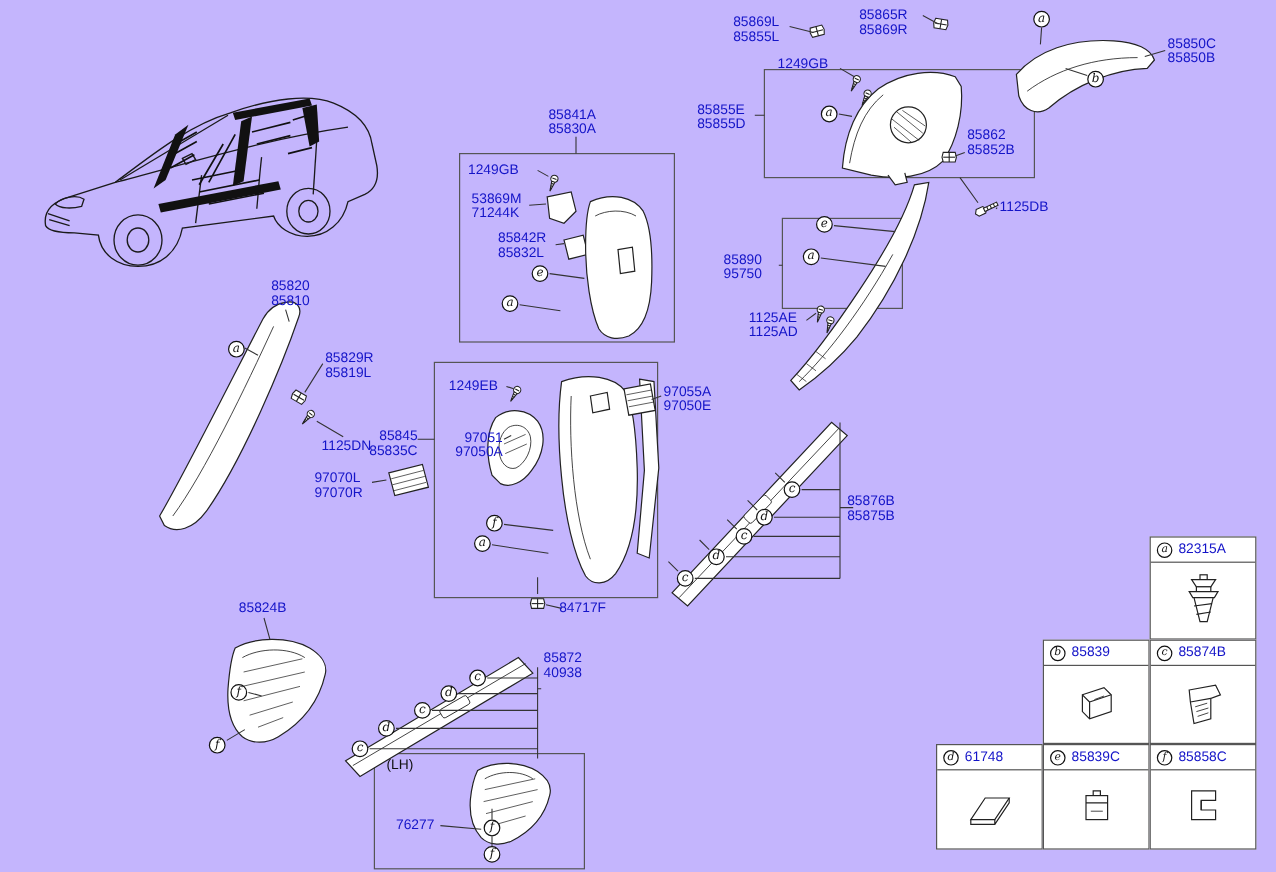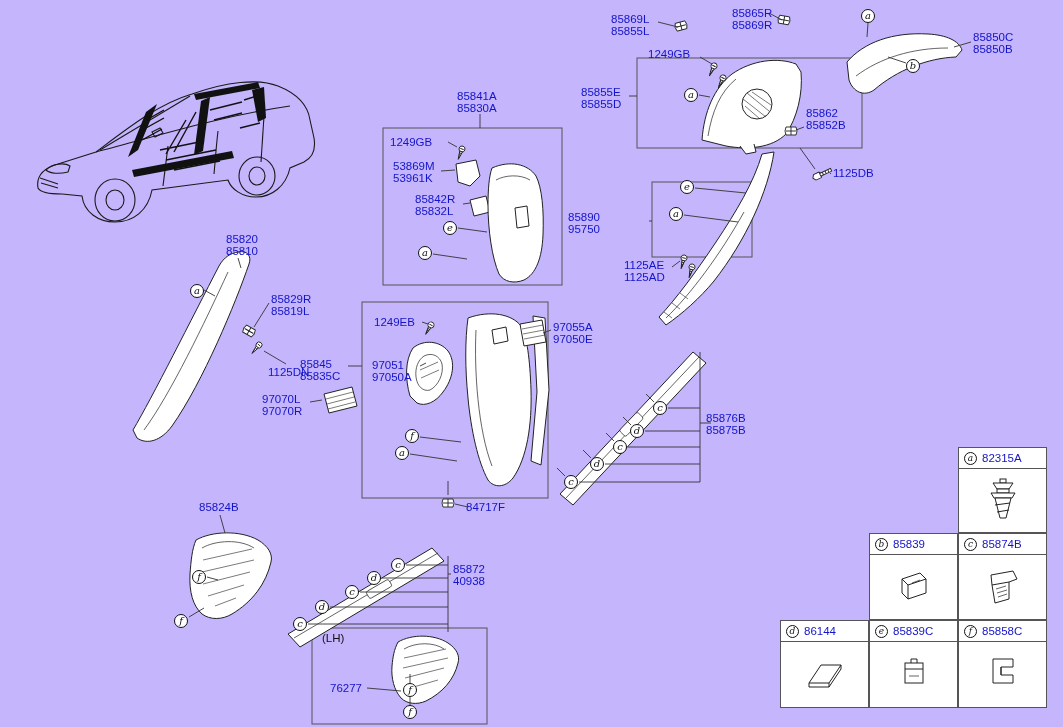--- a/index.html
+++ b/index.html
@@ -1,21 +1,21 @@
 <!DOCTYPE html>
 <html><head>
 <meta charset="utf-8">
 <style>
   html,body{margin:0;padding:0;background:#fff;}
   .stage{position:relative;width:1063px;height:727px;background:#c4b5fd;
          font-family:"Liberation Sans", sans-serif;overflow:hidden;}
   svg.drawing{position:absolute;left:0;top:0;}
   .plabel{position:absolute;color:#1414c8;font-size:11.5px;line-height:12px;
           white-space:nowrap;}
-  .plabel.ra{width:48px;text-align:left;}
+  .plabel.ra{width:48px;text-align:right;}
   .plabel.black{color:#111;}
   .marker{position:absolute;width:14px;height:14px;border:1px solid #111;
           border-radius:50%;background:#fff;text-align:center;line-height:13px;
           font:italic 10px "DejaVu Serif", serif;color:#111;box-sizing:border-box;}
   .lcell{position:absolute;border:1px solid #555;background:#fff;box-sizing:border-box;}
   .lhead{height:21px;border-bottom:1px solid #555;display:flex;align-items:center;
          gap:5px;padding-left:5px;box-sizing:border-box;}
   .lmark{width:13px;height:13px;border:1px solid #111;border-radius:50%;
          text-align:center;line-height:12px;font:italic 9px "DejaVu Serif", serif;
          color:#111;flex:0 0 auto;box-sizing:border-box;background:#fff;}
@@ -188,21 +188,21 @@
       <path d="M658,22 L678,27 M769,13 L782,20 M971,42 L954,47 M868,23 L867,37 M906,63 L888,57 M700,57 L712,64 M629,96 L637,96 M804,127 L796,130 M831,173 L830,174 M800,148 L815,169 M649,221 L652,221 M672,267 L680,261 M480,114 L480,128 M448,142 L457,147 M441,171 L455,170 M463,204 L470,203 M238,258 L241,268 M204,290 L215,296 M269,303 L254,327 M286,364 L264,351 M348,366 L362,366 M422,322 L428,324 M420,366 L426,363 M310,402 L322,400 M551,330 L543,333 M711,423 L700,423 M451,574 L448,574 M468,507 L455,504 M448,495 L448,481 M220,515 L225,533 M207,577 L218,580 M189,617 L204,608 M367,688 L401,691 M410,683 L410,674 M410,697 L410,705 M699,95 L710,97 M695,188 L746,193 M684,215 L738,222 M458,228 L487,232 M433,254 L467,259 M420,437 L461,442 M410,454 L457,461"></path>
       <path d="M700,352 L700,482 M668,408 L700,408 M645,431 L700,431 M628,447 L700,447 M605,464 L700,464 M579,482 L700,482 M654,402 L646,394 M631,425 L623,417 M614,441 L606,433 M591,458 L583,450 M565,476 L557,468"></path>
       <path d="M448,556 L448,632 M406,565 L448,565 M382,578 L448,578 M360,592 L448,592 M330,607 L448,607 M308,624 L448,624"></path>
     </g>
   </svg>
 
   <div class="plabel" style="left:611px;top:13px">
     <div>85869L</div>
       <div>85855L</div>
   </div>
-  <div class="plabel" style="left:732px;top:7px">
+  <div class="plabel" style="left:716px;top:7px">
     <div>85865R</div>
       <div>85869R</div>
   </div>
   <div class="plabel" style="left:973px;top:31px">
     <div>85850C</div>
       <div>85850B</div>
   </div>
   <div class="plabel" style="left:648px;top:48px">
     <div>1249GB</div>
   </div>
@@ -210,38 +210,38 @@
     <div>85855E</div>
       <div>85855D</div>
   </div>
   <div class="plabel" style="left:806px;top:107px">
     <div>85862</div>
       <div>85852B</div>
   </div>
   <div class="plabel" style="left:833px;top:167px">
     <div>1125DB</div>
   </div>
-  <div class="plabel" style="left:568px;top:211px">
+  <div class="plabel" style="left:603px;top:211px">
     <div>85890</div>
       <div>95750</div>
   </div>
   <div class="plabel" style="left:624px;top:259px">
     <div>1125AE</div>
       <div>1125AD</div>
   </div>
   <div class="plabel" style="left:457px;top:90px">
     <div>85841A</div>
       <div>85830A</div>
   </div>
   <div class="plabel" style="left:390px;top:136px">
     <div>1249GB</div>
   </div>
   <div class="plabel" style="left:393px;top:160px">
     <div>53869M</div>
-      <div>53961K</div>
+      <div>71244K</div>
   </div>
   <div class="plabel" style="left:415px;top:193px">
     <div>85842R</div>
       <div>85832L</div>
   </div>
   <div class="plabel" style="left:226px;top:233px">
     <div>85820</div>
       <div>85810</div>
   </div>
   <div class="plabel" style="left:271px;top:293px">
@@ -273,21 +273,21 @@
   <div class="plabel" style="left:706px;top:412px">
     <div>85876B</div>
       <div>85875B</div>
   </div>
   <div class="plabel" style="left:466px;top:501px">
     <div>84717F</div>
   </div>
   <div class="plabel" style="left:199px;top:501px">
     <div>85824B</div>
   </div>
-  <div class="plabel" style="left:453px;top:563px">
+  <div class="plabel" style="left:453px;top:543px">
     <div>85872</div>
       <div>40938</div>
   </div>
   <div class="plabel black" style="left:322px;top:632px">
     <div>(LH)</div>
   </div>
   <div class="plabel" style="left:330px;top:682px">
     <div>76277</div>
   </div>
 
@@ -364,21 +364,21 @@
           <path d="M13,24 L30,21" fill="none"></path>
           <path d="M17,28 l10,-3 M18,32 l10,-3 M19,36 l9,-3" fill="none" stroke-width="0.7"></path>
         </g>
       </svg>
     </div>
   </div>
 
   <div class="lcell" style="left:780px;top:620px;width:89px;height:88px">
     <div class="lhead">
       <span class="lmark">d</span>
-      <span class="lpart">86144</span>
+      <span class="lpart">61748</span>
     </div>
     <div class="licon">
       <svg width="48" height="52" viewBox="0 0 48 52">
         <g fill="#fff" stroke="#222" stroke-width="1">
           <path d="M8,34 L20,16 L40,16 L28,34 Z"></path>
           <path d="M8,34 L8,38 L28,38 L28,34 M28,38 L40,20 L40,16" fill="none"></path>
         </g>
       </svg>
     </div>
   </div>

